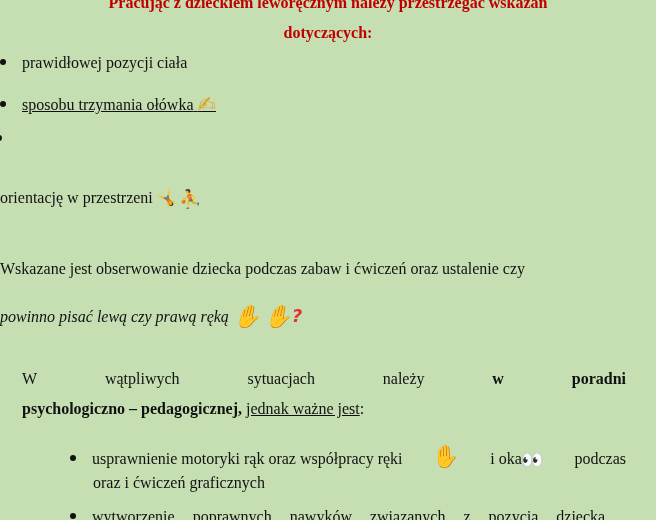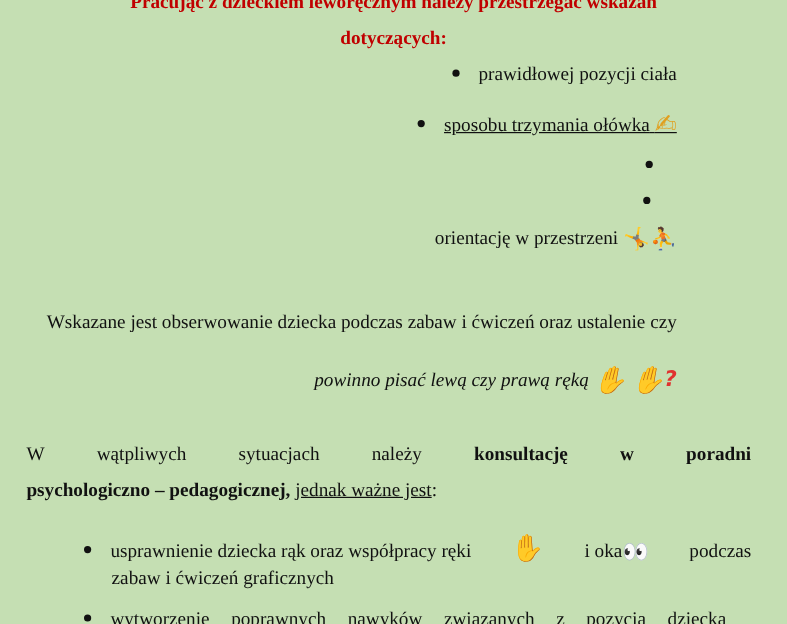--- a/index.html
+++ b/index.html
@@ -19,21 +19,21 @@
     .title {
       color: #c00000;
       font-weight: bold;
       font-size: 16px;
       text-align: center;
       width: 656px;
       left: 0;
     }
     .line {
       font-size: 16px;
-      text-align: right;
+      text-align: left;
       width: 564px;
       left: 0;
     }
     .bullet {
       display: inline-block;
       width: 6px; height: 6px;
       background: #111;
       border-radius: 50%;
       vertical-align: middle;
       margin-right: 16px;
@@ -89,32 +89,31 @@
   <span>powinno pisać lewą czy prawą ręką</span>
   <span class="emoji" style="color:#f4b400;">✋</span>
   <span class="emoji" style="color:#f4b400;">✋</span><span class="qmark">?</span>
 </div>
 
 <div class="abs justify-line" style="top:370px;">
   <span>W</span>
   <span>wątpliwych</span>
   <span>sytuacjach</span>
   <span>należy</span>
-  <b>konsultację</b>
   <b>w</b>
   <b>poradni</b>
 </div>
 <div class="abs" style="top:400px; left:22px; font-size:16px;">
   <b>psychologiczno – pedagogicznej,</b>
   <u>jednak ważne jest</u><span>:</span>
 </div>
 
 <div class="abs" style="top:444px; left:70px; width:556px; font-size:16px; display:flex; justify-content:space-between; align-items:baseline;">
-  <span><span class="bullet"></span><span>usprawnienie dziecka rąk oraz współpracy ręki</span></span>
+  <span><span class="bullet"></span><span>usprawnienie motoryki rąk oraz współpracy ręki</span></span>
   <span class="emoji" style="color:#f4b400;">✋</span>
   <span><span>i oka</span><span class="emoji small">👀</span></span>
   <span>podczas</span>
 </div>
-<div class="abs" style="top:474px; left:93px; font-size:16px;">zabaw i ćwiczeń graficznych</div>
+<div class="abs" style="top:474px; left:93px; font-size:16px;">oraz i ćwiczeń graficznych</div>
 
 <div class="abs" style="top:508px; left:70px; width:556px; font-size:16px; display:flex; justify-content:space-between;">
   <span><span class="bullet"></span><span style="word-spacing:14px;">wytworzenie poprawnych nawyków związanych z pozycją dziecka</span></span>
 </div>
 
 </body></html>

